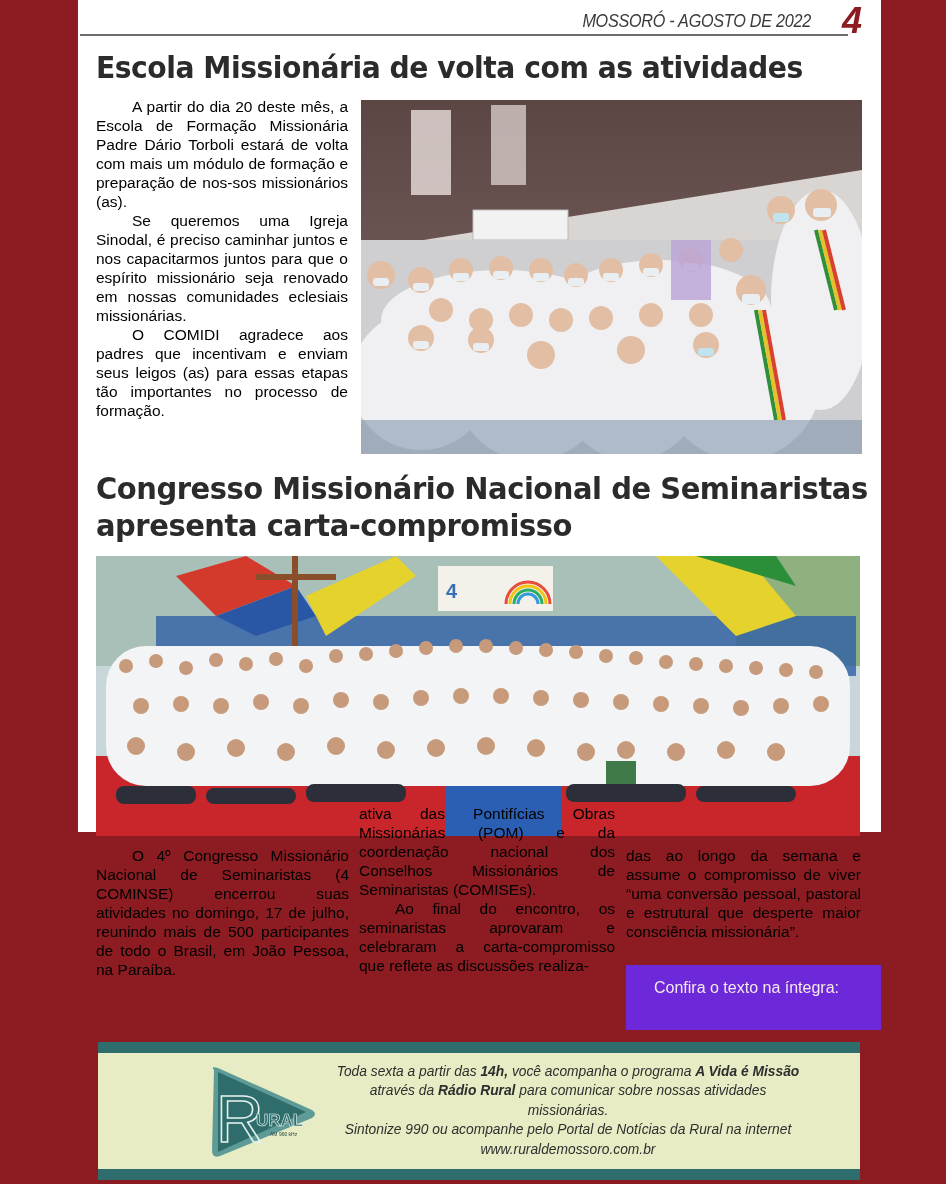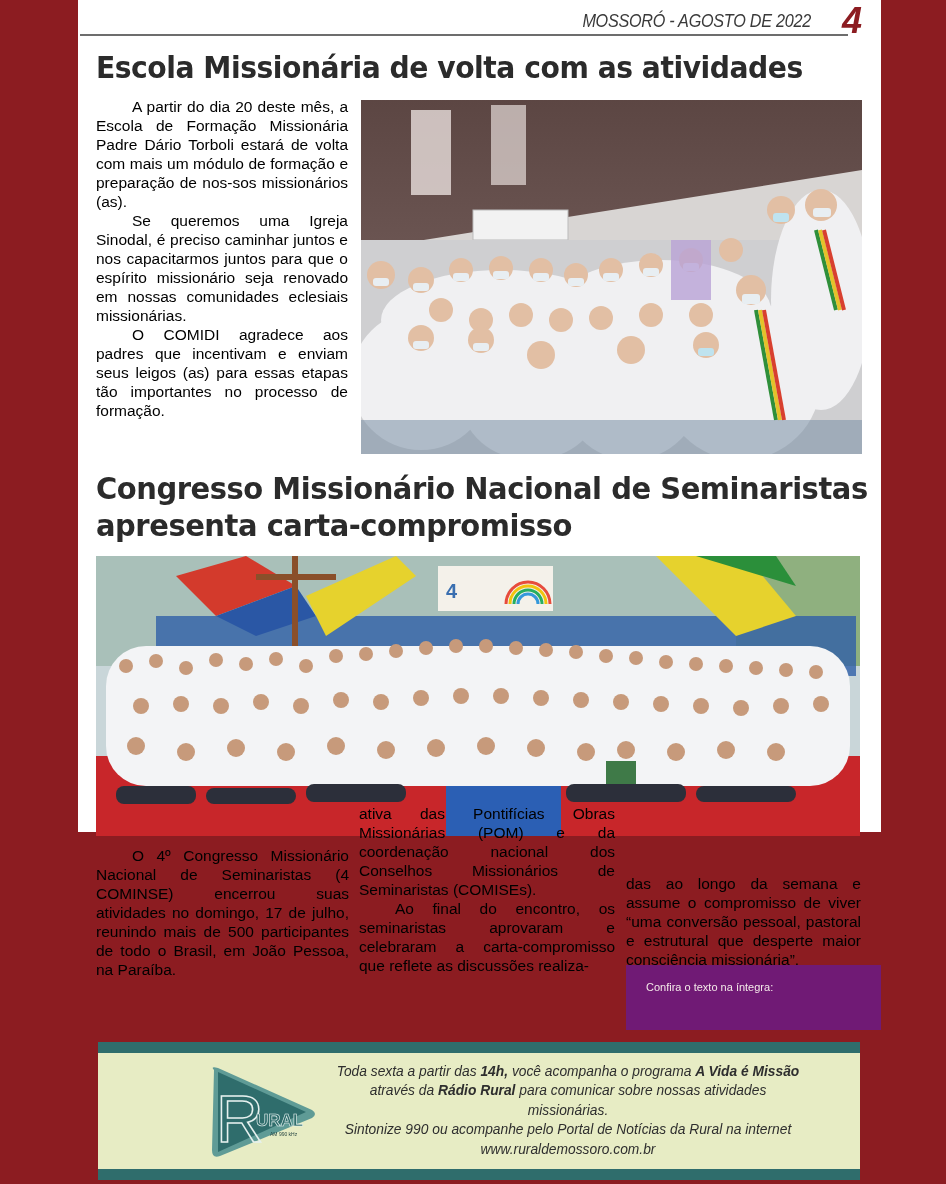--- a/index.html
+++ b/index.html
@@ -19,29 +19,29 @@
   .headline-2 { left: 18px; top: 470px; font-size: 31px; transform: scaleX(0.935); transform-origin: left top; white-space: nowrap; }
 
   
   .body-col { position: absolute; color: #000000; font-size: 15.5px; line-height: 19px; text-align: justify; font-family: "Liberation Sans", sans-serif; }
   .body-col p { text-indent: 36px; hyphens: manual; }
   .col-a1 { left: 18px; top: 97px; width: 252px; }
   .col-b1 { left: 18px; top: 846px; width: 253px; }
   .col-b2 { left: 281px; top: 804px; width: 256px; }
   .col-b3 { left: 548px; top: 846px; width: 235px; }
   .col-b2 p.cont, .col-b1 p.first-noindent { text-indent: 0; }
-  .col-b3 p { text-indent: 0; margin-top: 28px; }
+  .col-b3 p { text-indent: 0; }
 
   
   .photo { position: absolute; overflow: hidden; }
   .photo-1 { left: 283px; top: 100px; width: 501px; height: 354px; background: #cfcbc8; }
   .photo-2 { left: 18px; top: 556px; width: 764px; height: 280px; background: #d6d4d6; }
 
   
-  .callout { position: absolute; left: 548px; top: 965px; width: 255px; height: 65px; background: #701a75; color: #f4e9e9; padding: 12px 0 0 20px; font-size: 11px; line-height: 21px; }
+  .callout { position: absolute; left: 548px; top: 965px; width: 255px; height: 65px; background: #6d28d9; color: #f4e9e9; padding: 12px 0 0 28px; font-size: 16px; line-height: 21px; }
 
   
   .banner { position: absolute; left: 20px; top: 1042px; width: 762px; height: 138px; background: #e7ecc4; }
   .banner-bar { position: absolute; left: 0; width: 762px; height: 11px; background: #2f6d6c; }
   .banner-bar.top { top: 0; }
   .banner-bar.bottom { top: 127px; }
   .banner-text { position: absolute; left: 215px; top: 19px; width: 510px; text-align: center; font-style: italic; font-size: 15px; line-height: 19.4px; color: #2e2e2e; font-family: "Liberation Sans", sans-serif; transform: scaleX(0.92); transform-origin: center top; }
   .banner-text b { font-weight: bold; }
   .logo { position: absolute; left: 110px; top: 22px; width: 110px; height: 95px; }
 </style>

